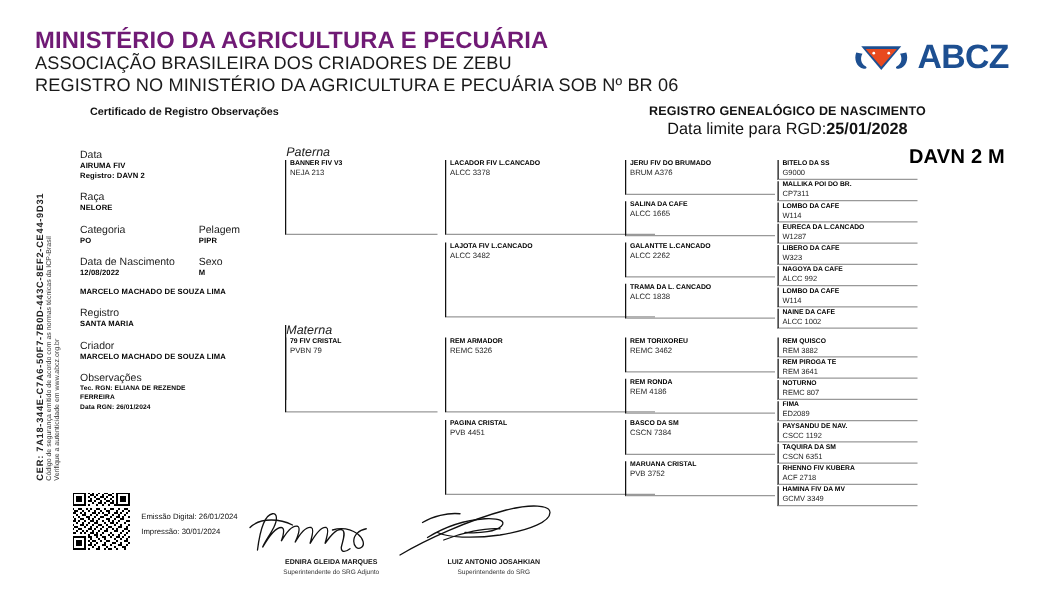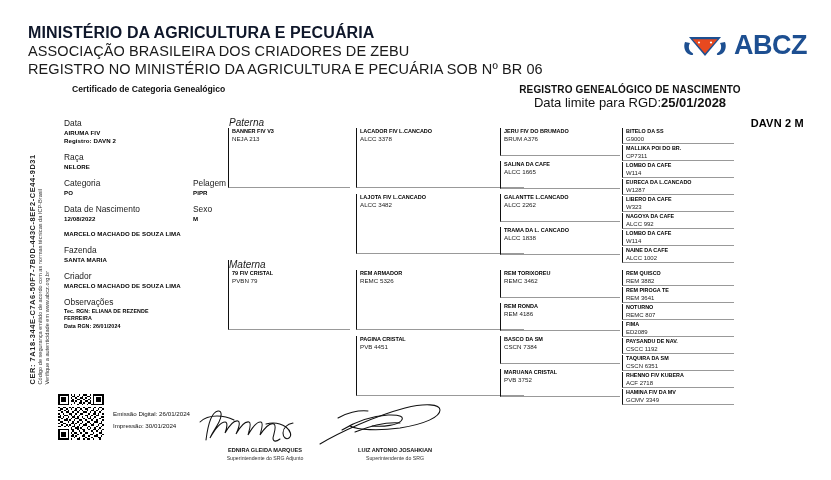--- a/index.html
+++ b/index.html
@@ -18,22 +18,22 @@
   
   .doc {
     position: absolute;
     left: 0; top: 0; width: 831px; height: 480px;
   }
   .hdr {
     position: absolute;
     left: 28px; top: 24px; width: 640px;
   }
   .hdr .l1 {
-    font-size: 16px; font-weight: bold; letter-spacing: 0.1px;
-    line-height: 18px; color: #0f172a;
+    font-size: 19px; font-weight: bold; letter-spacing: 0.1px;
+    line-height: 18px; color: #701a75;
   }
   .hdr .l2, .hdr .l3 {
     font-size: 14.5px; font-weight: normal; letter-spacing: 0.1px;
     line-height: 18px; color: #1a1a1a;
   }
   .logo {
     position: absolute; right: 24px; top: 30px;
     display: flex; align-items: center; gap: 6px;
   }
   .logo .mark { width: 46px; height: 30px; }
@@ -70,21 +70,21 @@
   .vcode .c1 { font-size: 7.4px; font-weight: bold; letter-spacing: 0.6px; color: #222; }
   .vcode .c2 { font-size: 5.6px; color: #333; line-height: 7px; }
 
   
   .leftpanel {
     position: absolute; left: 64px; top: 118px; width: 165px;
   }
   .fld { margin-bottom: 7px; position: relative; }
   .fld .lbl { font-size: 8.4px; color: #1a1a1a; line-height: 11px; }
   .fld .val { font-size: 6.1px; font-weight: bold; color: #000; line-height: 8px; letter-spacing: 0.1px; }
-  .fld2 { display: flex; gap: 34px; }
+  .fld2 { display: flex; }
   .fld2 > div:first-child { width: 95px; }
   .obs .val { line-height: 7.4px; font-size: 5.3px; }
 
   
   .ped { position: absolute; left: 228px; top: 118px; width: 580px; }
   .sidelbl {
     font-size: 10px; color: #222; line-height: 9px;
     margin-bottom: 1px; padding-left: 1px; font-style: italic;
   }
   .cell {
@@ -97,21 +97,21 @@
   .cell .n { font-size: 5.5px; font-weight: bold; color: #000; line-height: 7.2px; white-space: nowrap; }
   .cell .r { font-size: 6.2px; color: #222; line-height: 8px; white-space: nowrap; }
   .cell.g1 { width: 122px; }
   .cell.g2 { width: 168px; }
   .cell.g3 { width: 120px; }
   .cell.g4 { width: 112px; }
   .cell.g4 .n { font-size: 5.4px; }
   .cell.g4 .r { font-size: 6px; }
   .animal-code {
     position: absolute; right: 4px; top: -1px;
-    font-size: 11px; font-weight: bold; letter-spacing: 0.2px; color: #000;
+    font-size: 16px; font-weight: bold; letter-spacing: 0.2px; color: #000;
   }
 
   
   .qr { position: absolute; left: 58px; top: 394px; width: 46px; height: 46px; }
   .emis {
     position: absolute; left: 113px; top: 408px;
   }
   .emis div { font-size: 6.2px; color: #111; line-height: 12px; }
   .sig { position: absolute; text-align: center; }
   .sig .name { font-size: 5.6px; font-weight: bold; color: #111; line-height: 8px; }
@@ -139,21 +139,21 @@
         <path d="M7 7 L39 7 L23 26 Z" fill="#1d4f91"></path>
         <path d="M10.5 9.2 L35.5 9.2 L23 23.4 Z" fill="#e8491f"></path>
         <circle cx="17" cy="12.5" r="1.1" fill="#ffffff"></circle>
         <circle cx="29" cy="12.5" r="1.1" fill="#ffffff"></circle>
       </svg>
     </span>
     <span class="word">ABCZ</span>
   </div>
 
   <div class="subhdr">
-    <div>Certificado de Categoria Genealógico</div>
+    <div>Certificado de Registro Observações</div>
   </div>
 
   <div class="rgn-title">
     <div class="t1">REGISTRO GENEALÓGICO DE NASCIMENTO</div>
     <div class="t2">
       <span>Data limite para RGD:</span><b>25/01/2028</b>
     </div>
   </div>
 
   <div class="vcode">
@@ -195,21 +195,21 @@
         <div class="lbl">Sexo</div>
         <div class="val">M</div>
       </div>
     </div>
 
     <div class="fld">
       <div class="val">MARCELO MACHADO DE SOUZA LIMA</div>
     </div>
 
     <div class="fld">
-      <div class="lbl">Fazenda</div>
+      <div class="lbl">Registro</div>
       <div class="val">SANTA MARIA</div>
     </div>
 
 
     <div class="fld">
       <div class="lbl">Criador</div>
       <div class="val">MARCELO MACHADO DE SOUZA LIMA</div>
     </div>
 
     <div class="fld obs">

